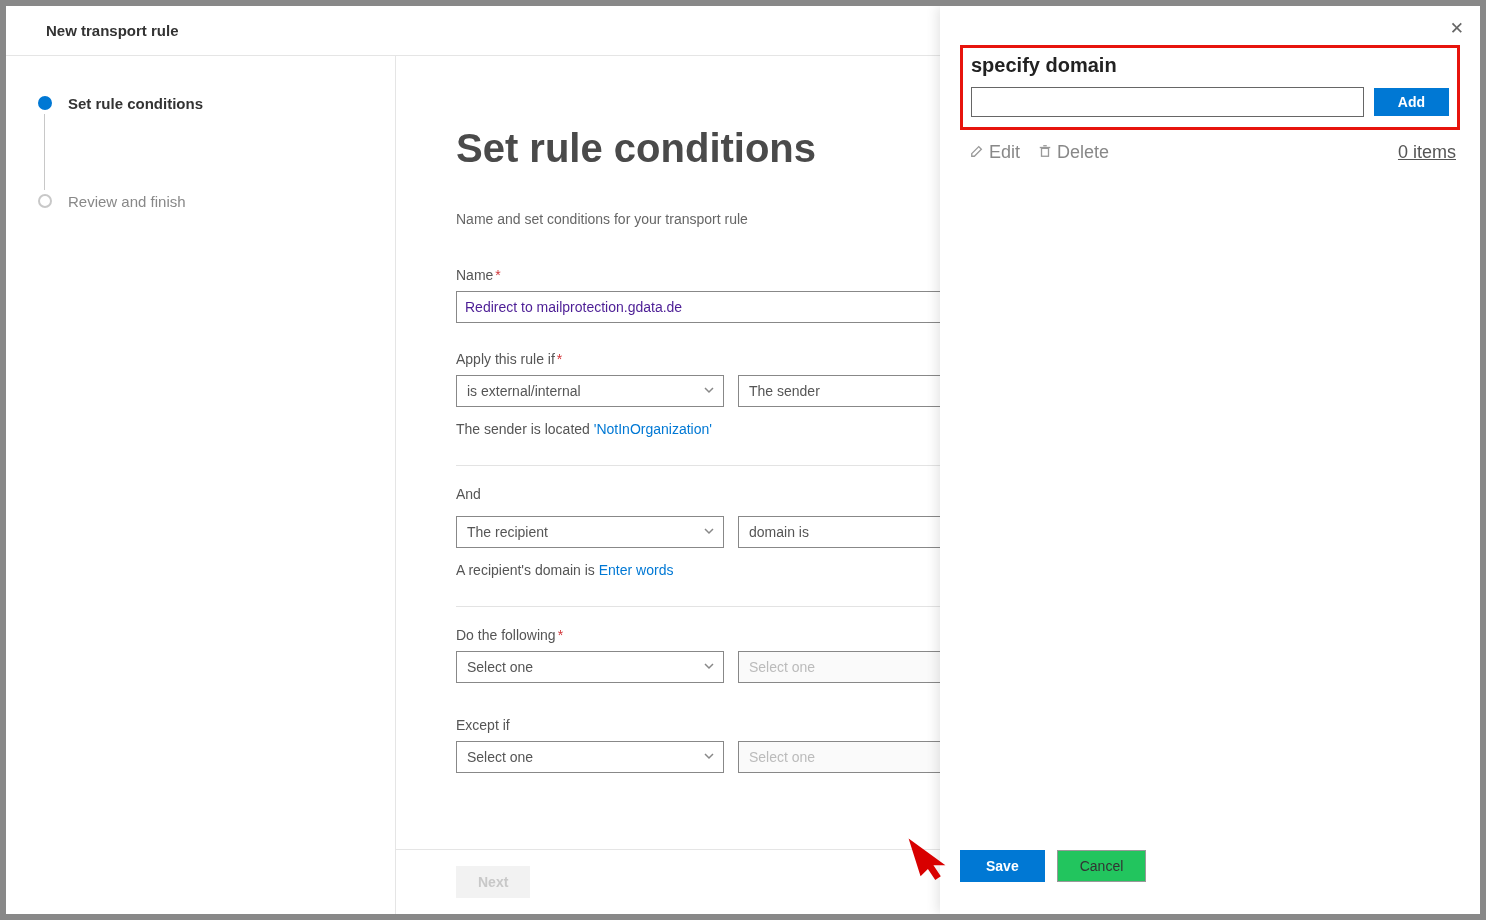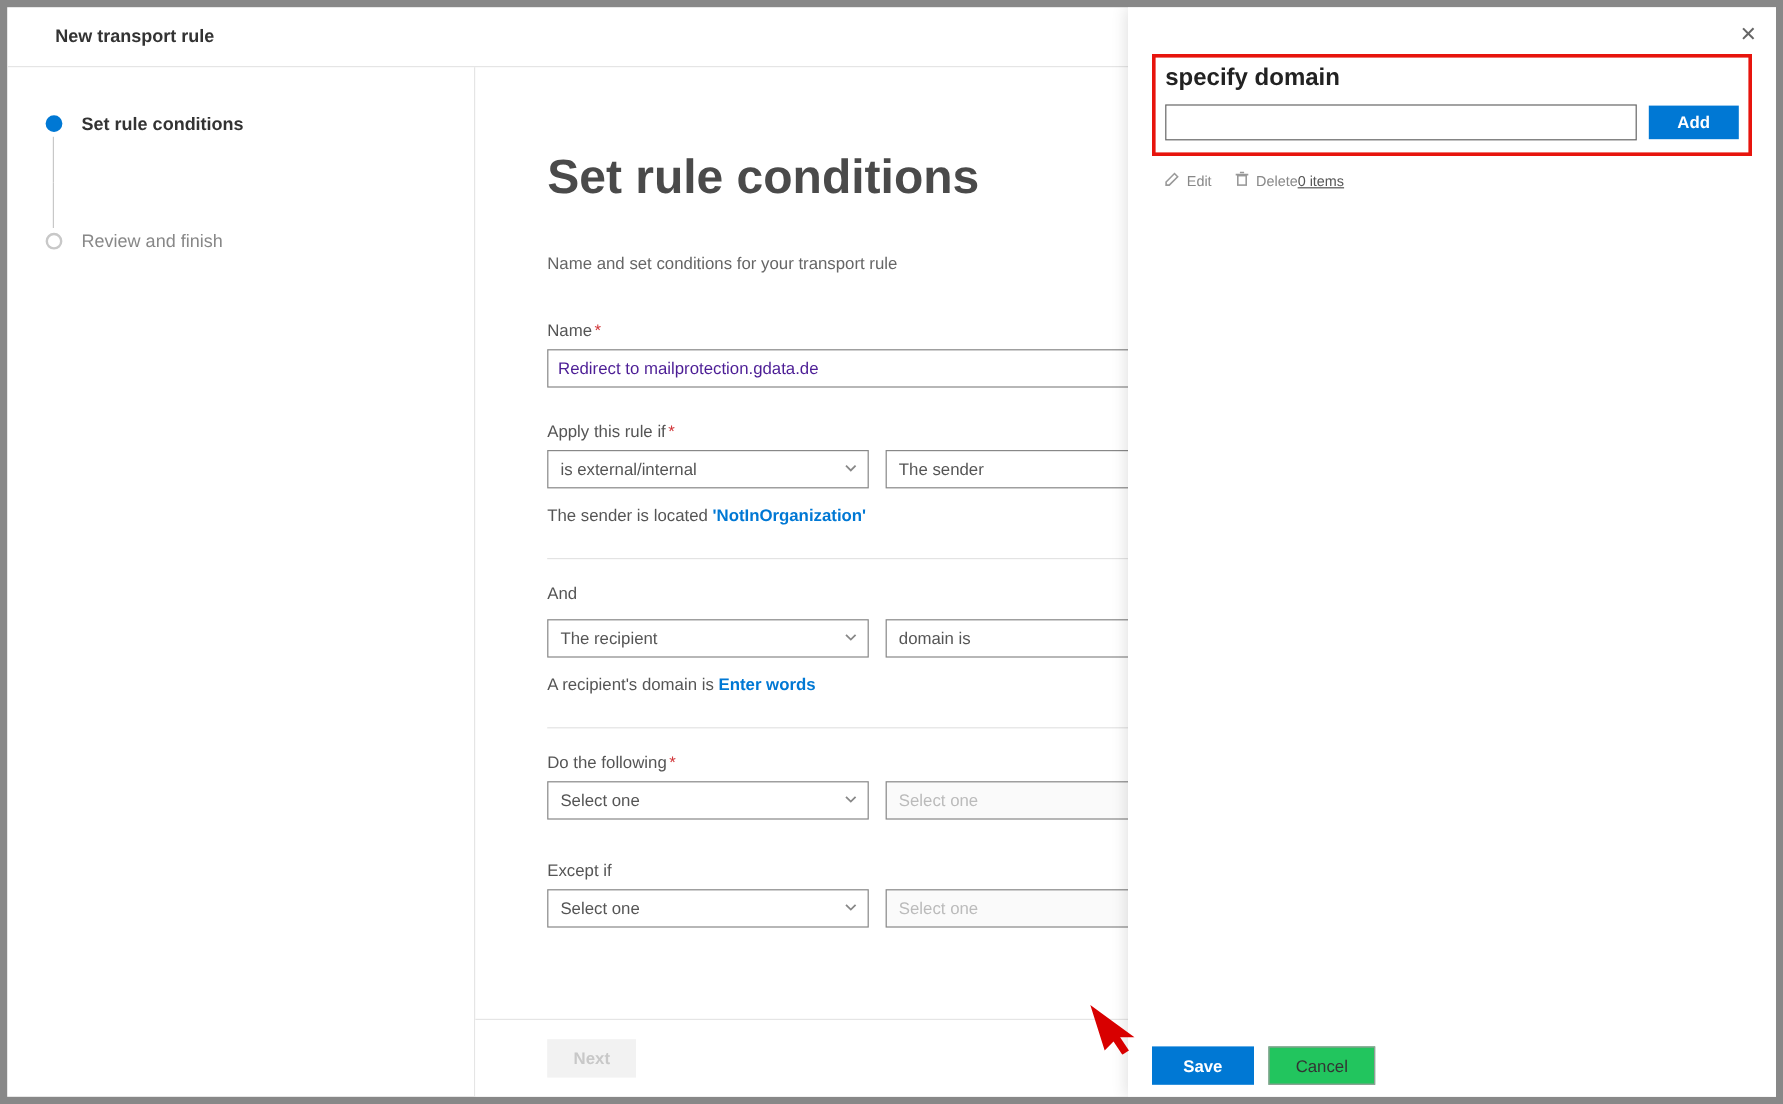--- a/index.html
+++ b/index.html
@@ -149,21 +149,20 @@
       fill: none;
       stroke-width: 1.5;
     }
     .helper-text {
       font-size: 14px;
       color: #555;
       margin-top: 14px;
     }
     .helper-link {
       color: #0078d4;
-      font-weight: bold;
     }
     .divider {
       border: none;
       border-top: 1px solid #e3e3e3;
       margin: 28px 0 20px 0;
       width: 560px;
     }
     .section-label {
       font-size: 14px;
       color: #555;
@@ -237,45 +236,46 @@
       background: #0078d4;
       color: #fff;
       border: none;
       padding: 6px 24px;
       font-weight: 600;
       font-size: 14px;
       cursor: pointer;
     }
     .toolbar-row {
       display: flex;
+      justify-content: space-between;
       align-items: center;
       padding: 4px 4px 0 10px;
       color: #888;
-      font-size: 12px;
+      font-size: 18px;
     }
     .toolbar-left {
       display: flex;
       gap: 18px;
       align-items: center;
     }
     .toolbar-item {
       display: flex;
       align-items: center;
       gap: 5px;
       color: #888;
     }
     .toolbar-item svg {
       width: 14px; height: 14px; stroke: #999; fill: none; stroke-width: 1.5;
     }
     .items-count {
       color: #555;
       text-decoration: underline;
     }
     .panel-footer {
-      padding: 14px 20px 10px 20px;
+      padding: 14px 20px 32px 20px;
       display: flex;
       gap: 12px;
       align-items: flex-start;
       position: relative;
     }
     .save-btn {
       background: #0078d4;
       color: #fff;
       border: none;
       padding: 8px 26px;

